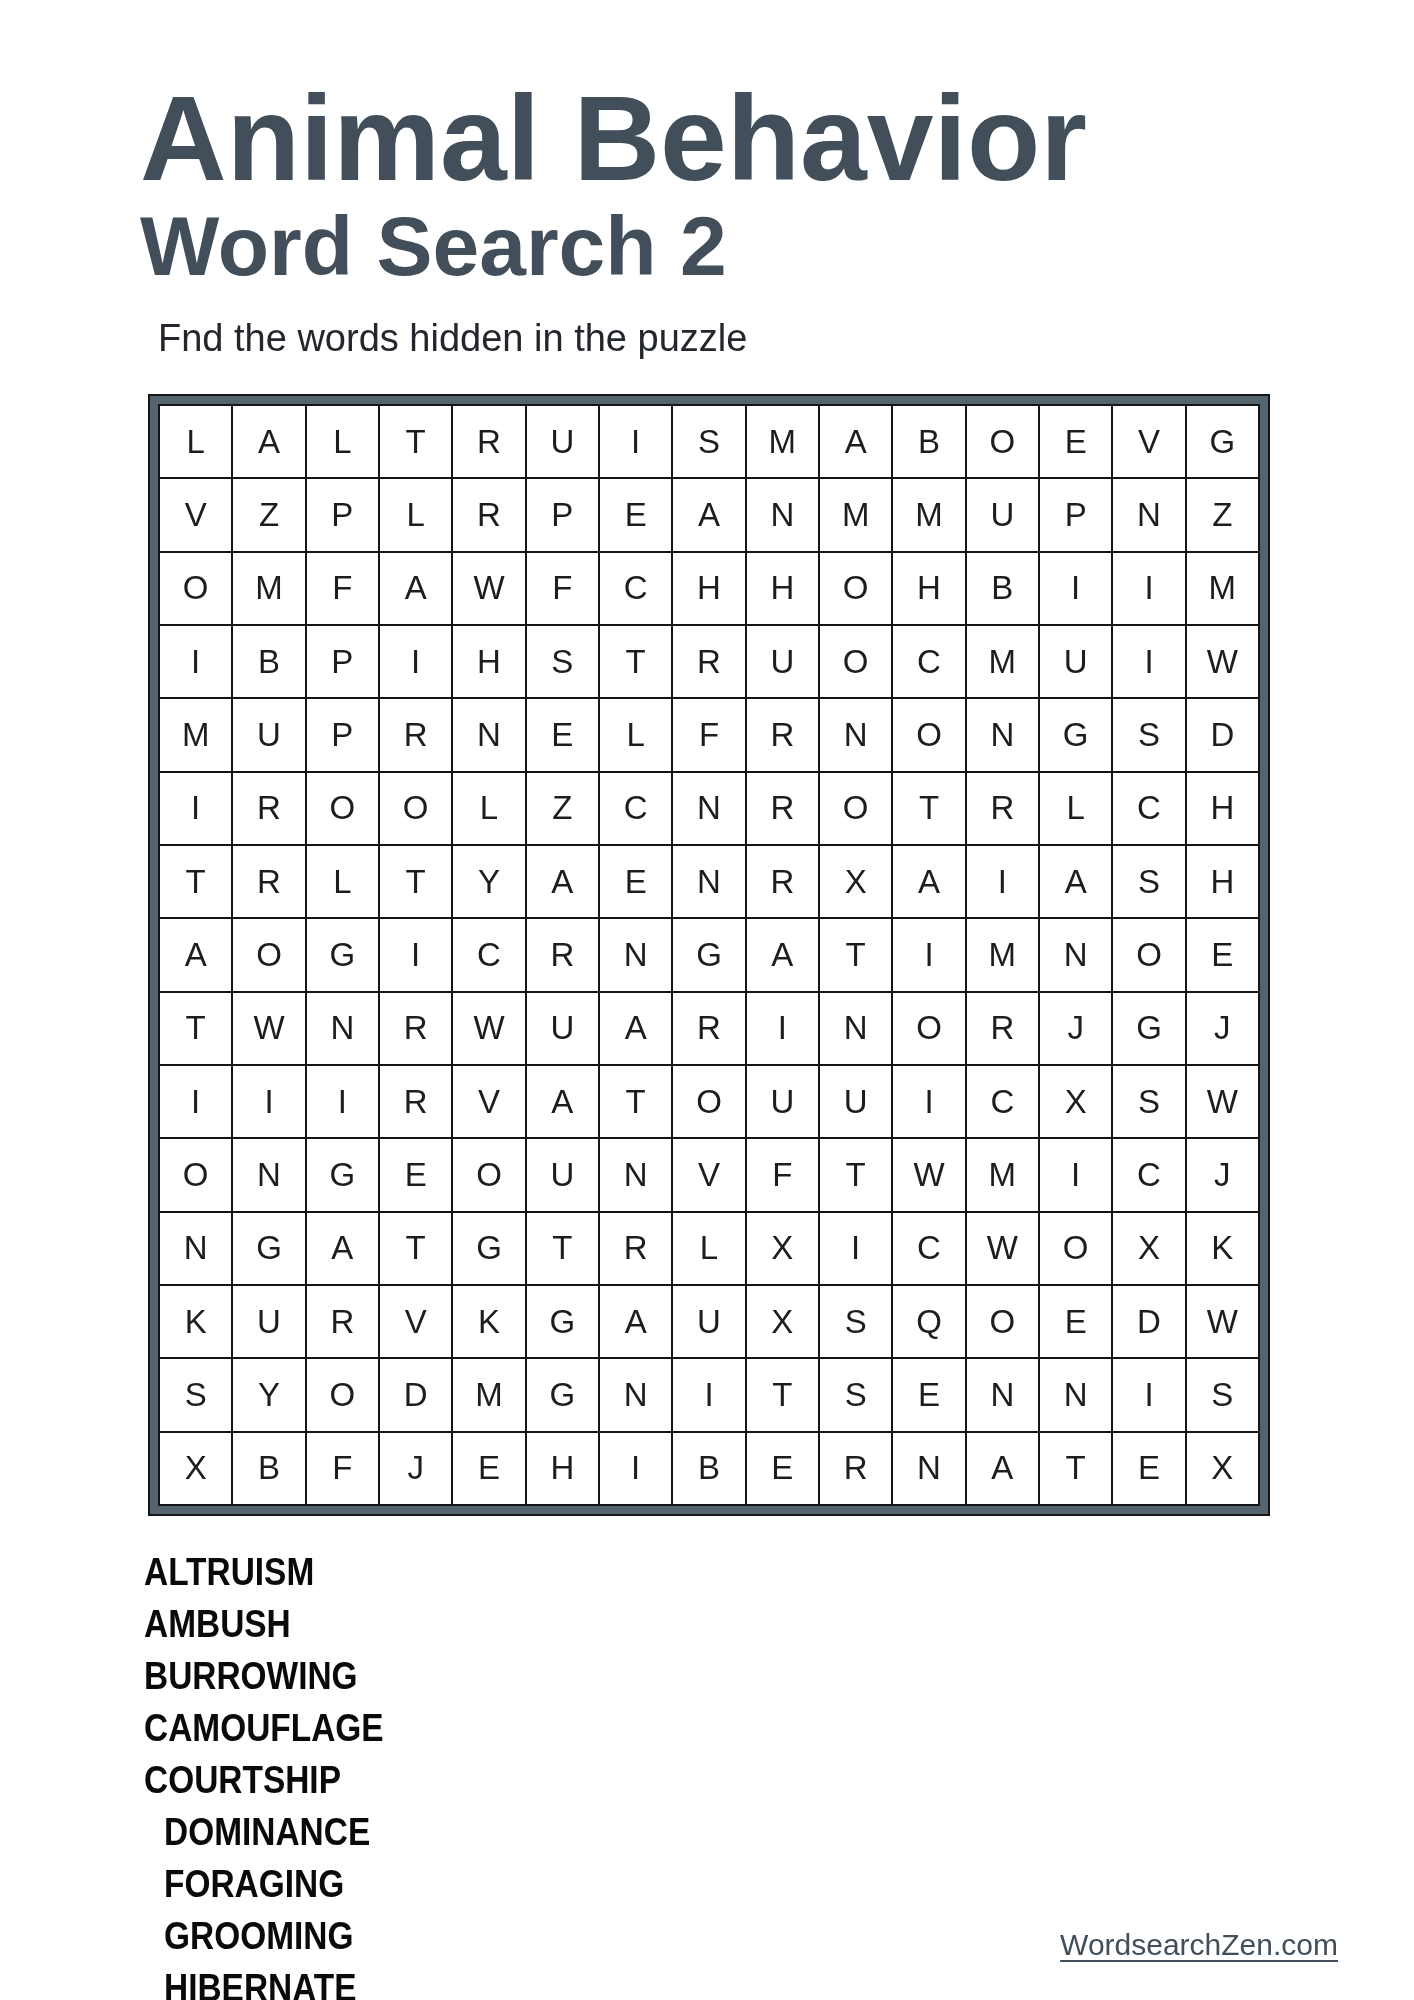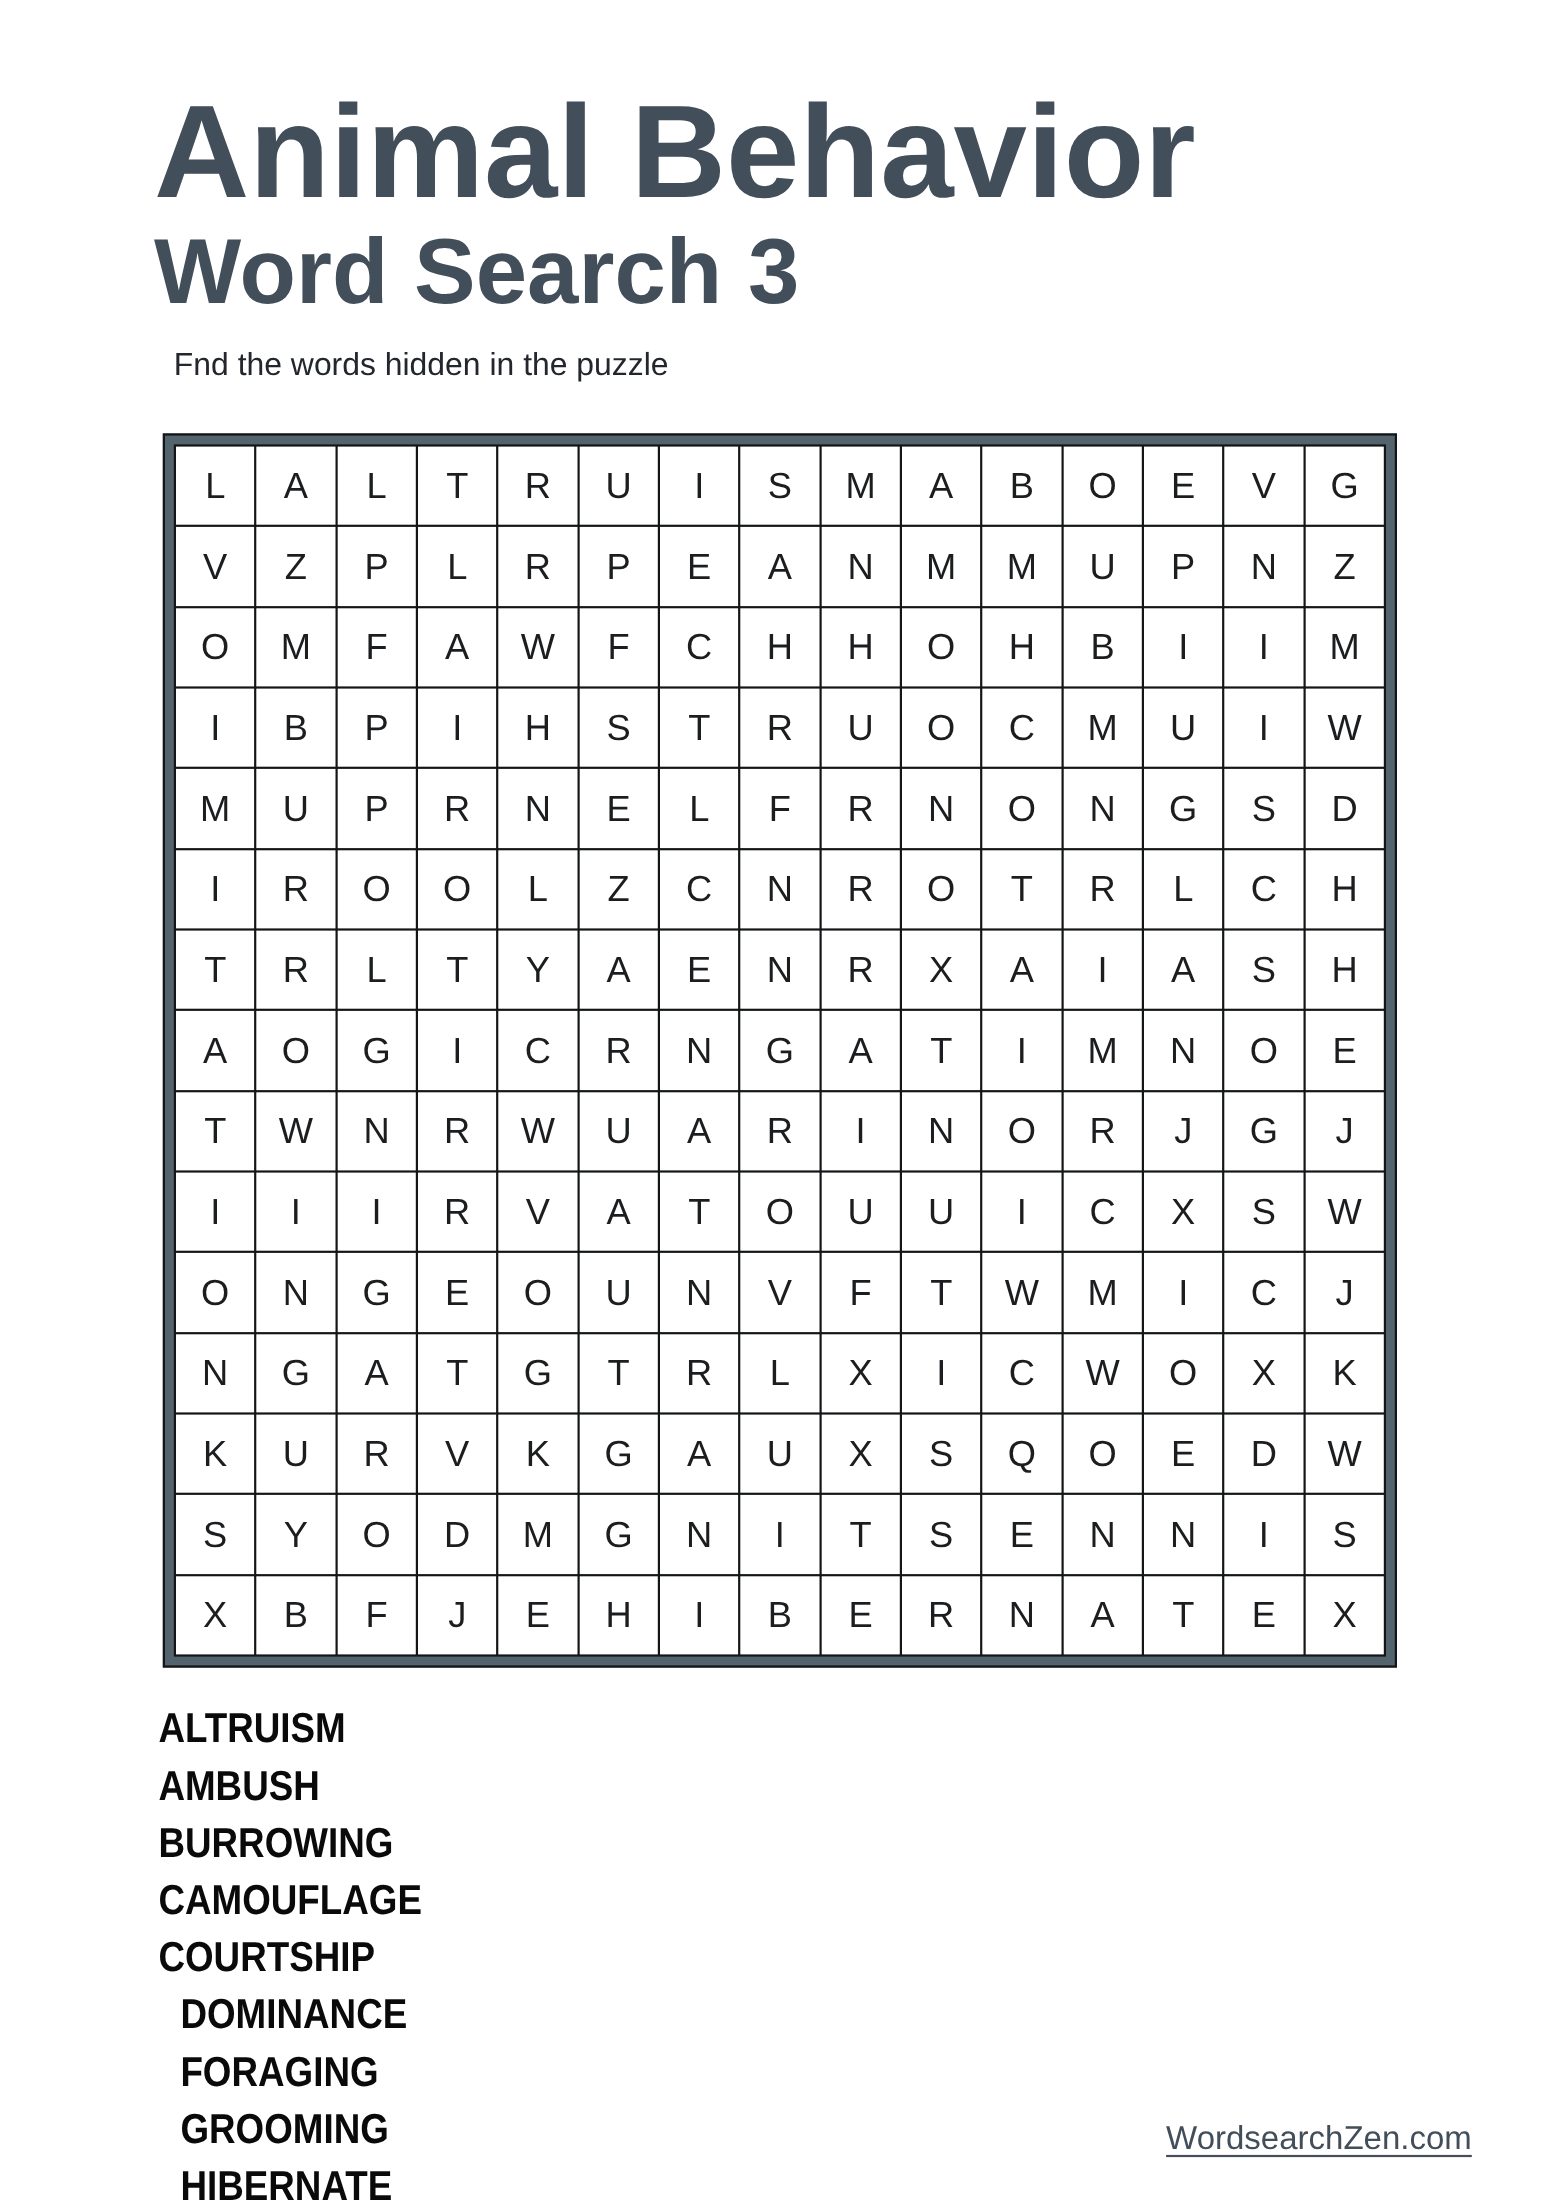--- a/index.html
+++ b/index.html
@@ -34,21 +34,21 @@
     font-size: 84px;
     line-height: 1.25;
     font-weight: 600;
     color: var(--heading, #424e5a);
     white-space: nowrap;
   }
   .instruction {
     position: absolute;
     left: 158px;
     top: 312px;
-    font-size: 29px;
+    font-size: 38px;
     line-height: 1.4;
     font-weight: 400;
     color: var(--instruction, #23272d);
     white-space: nowrap;
   }
 
   .grid-frame {
     position: absolute;
     left: 148px;
     top: 394px;
@@ -115,21 +115,21 @@
     text-underline-offset: 5px;
     text-decoration-thickness: 2px;
     white-space: nowrap;
     cursor: pointer;
   }
 </style>
 </head>
 <body>
 
 <div class="title">Animal Behavior</div>
-<div class="subtitle">Word Search 3</div>
+<div class="subtitle">Word Search 2</div>
 <div class="instruction">Fnd the words hidden in the puzzle</div>
 
 <div class="grid-frame">
   <div class="grid-inner">
       <div class="cell">L</div>
       <div class="cell">A</div>
       <div class="cell">L</div>
       <div class="cell">T</div>
       <div class="cell">R</div>
       <div class="cell">U</div>

